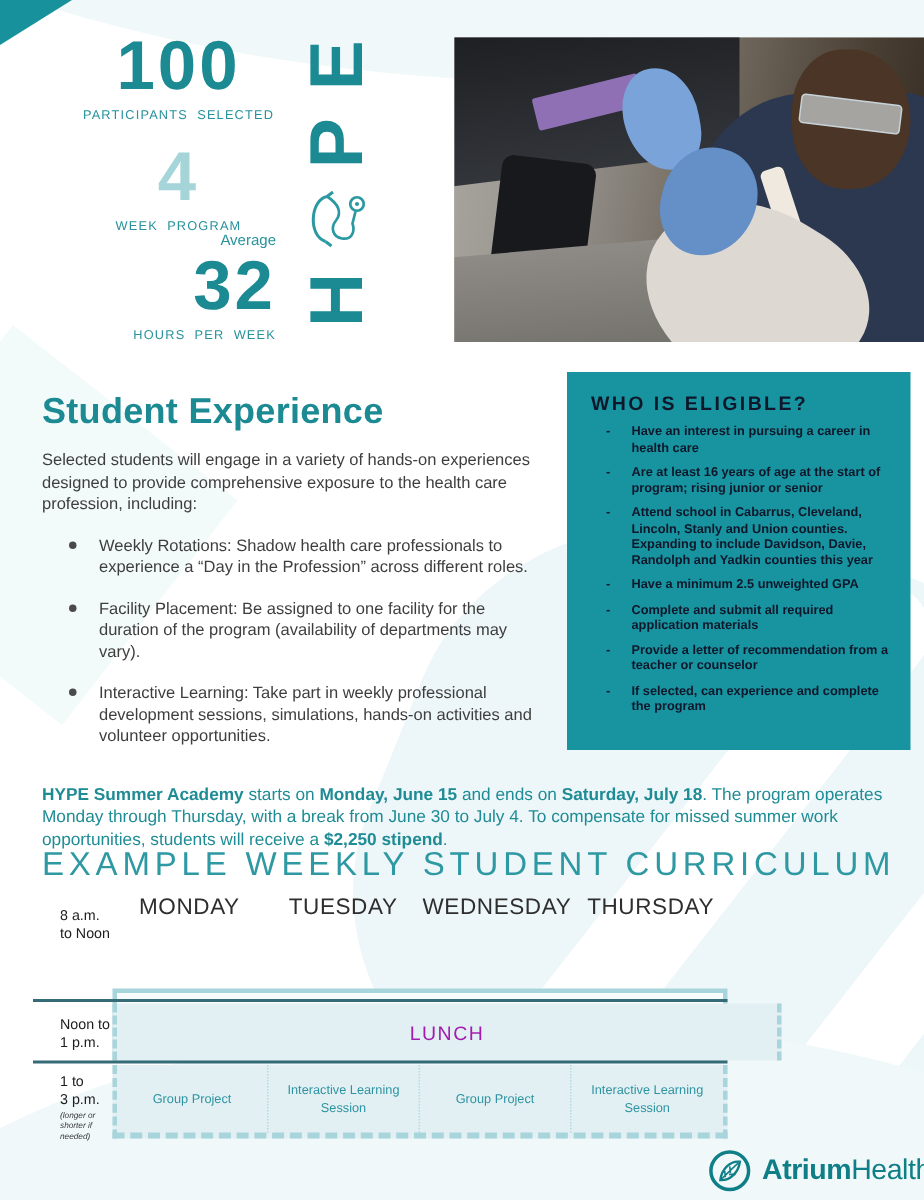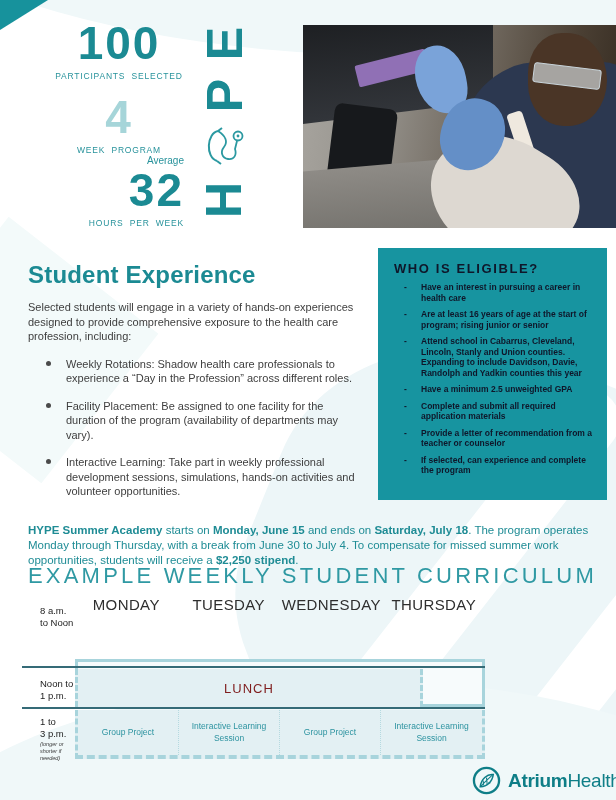--- a/index.html
+++ b/index.html
@@ -64,23 +64,23 @@
   .program .b{font-weight:800;}
   
   .curr-heading{position:absolute;left:28px;top:563px;font-size:22px;letter-spacing:3.2px;color:#2f99a3;z-index:2;}
   .day-headers{position:absolute;left:75px;top:596px;width:410px;display:grid;grid-template-columns:repeat(4,1fr);z-index:2;}
   .day-headers span{text-align:center;font-size:15px;color:#2e2e2e;letter-spacing:.4px;}
   .row1{position:absolute;left:75px;top:619px;width:410px;height:48px;box-sizing:border-box;background:#f7fbfc;
         border:3px solid #a8d4dc;display:flex;align-items:center;justify-content:center;z-index:2;
         font-size:13px;color:#2d93a0;margin-top:40px;}
   .sep{position:absolute;left:22px;width:463px;height:2px;background:#356b77;z-index:2;}
   .sep1{top:666px;} .sep2{top:707px;}
-  .row2{position:absolute;left:75px;top:669px;width:348px;height:38px;box-sizing:border-box;background:#e3f0f3;
+  .row2{position:absolute;left:75px;top:669px;width:446px;height:38px;box-sizing:border-box;background:#e3f0f3;
         border-left:3px dashed #a8d4dc;border-right:3px dashed #a8d4dc;display:flex;align-items:center;justify-content:center;
-        z-index:2;font-size:13px;letter-spacing:1px;color:#7f1d1d;}
+        z-index:2;font-size:13px;letter-spacing:1px;color:#a21caf;}
   .row3{position:absolute;left:75px;top:710px;width:410px;height:49px;box-sizing:border-box;background:#e3f0f3;
         border-left:3px dashed #a8d4dc;border-right:3px dashed #a8d4dc;border-bottom:4px dashed #a8d4dc;
         display:grid;grid-template-columns:repeat(4,1fr);z-index:2;}
   .row3 .cell{display:flex;align-items:center;justify-content:center;text-align:center;
         font-size:8.5px;line-height:1.3;color:#2d93a0;border-right:1px dotted #b5dae0;padding:2px 6px;}
   .row3 .cell:last-child{border-right:none;}
   .time-label{position:absolute;left:40px;width:36px;font-size:9.5px;color:#1d1d1d;line-height:1.25;z-index:2;}
   .tl1{top:605px;} .tl2{top:678px;} .tl3{top:716px;}
   .time-note{position:absolute;left:40px;top:741px;width:40px;font-size:5.5px;font-style:italic;color:#3a3a3a;line-height:1.25;z-index:2;}
   

